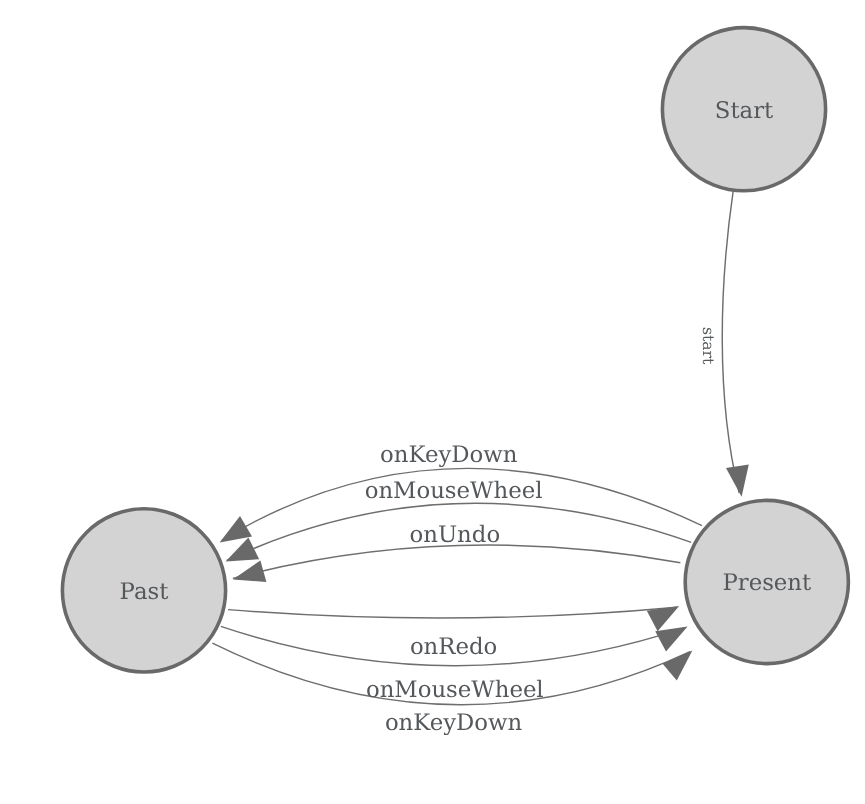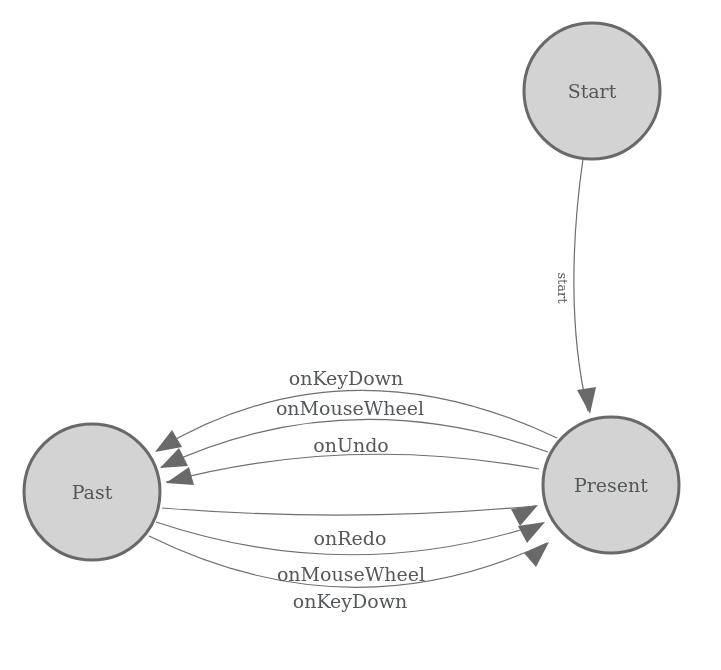--- a/index.html
+++ b/index.html
@@ -9,20 +9,21 @@
     width: 721px;
     height: 670px;
     overflow: hidden;
     font-family: "DejaVu Serif", "Liberation Serif", serif;
   }
   .stage {
     position: relative;
     width: 619px;
     height: 670px;
     background: #ffffff;
+    padding-left: 28px;
   }
   svg { display: block; }
   .node-circle {
     fill: #d3d3d3;
     stroke: #696969;
     stroke-width: 3px;
   }
   .edge-line {
     fill: none;
     stroke: #6e6e6e;

